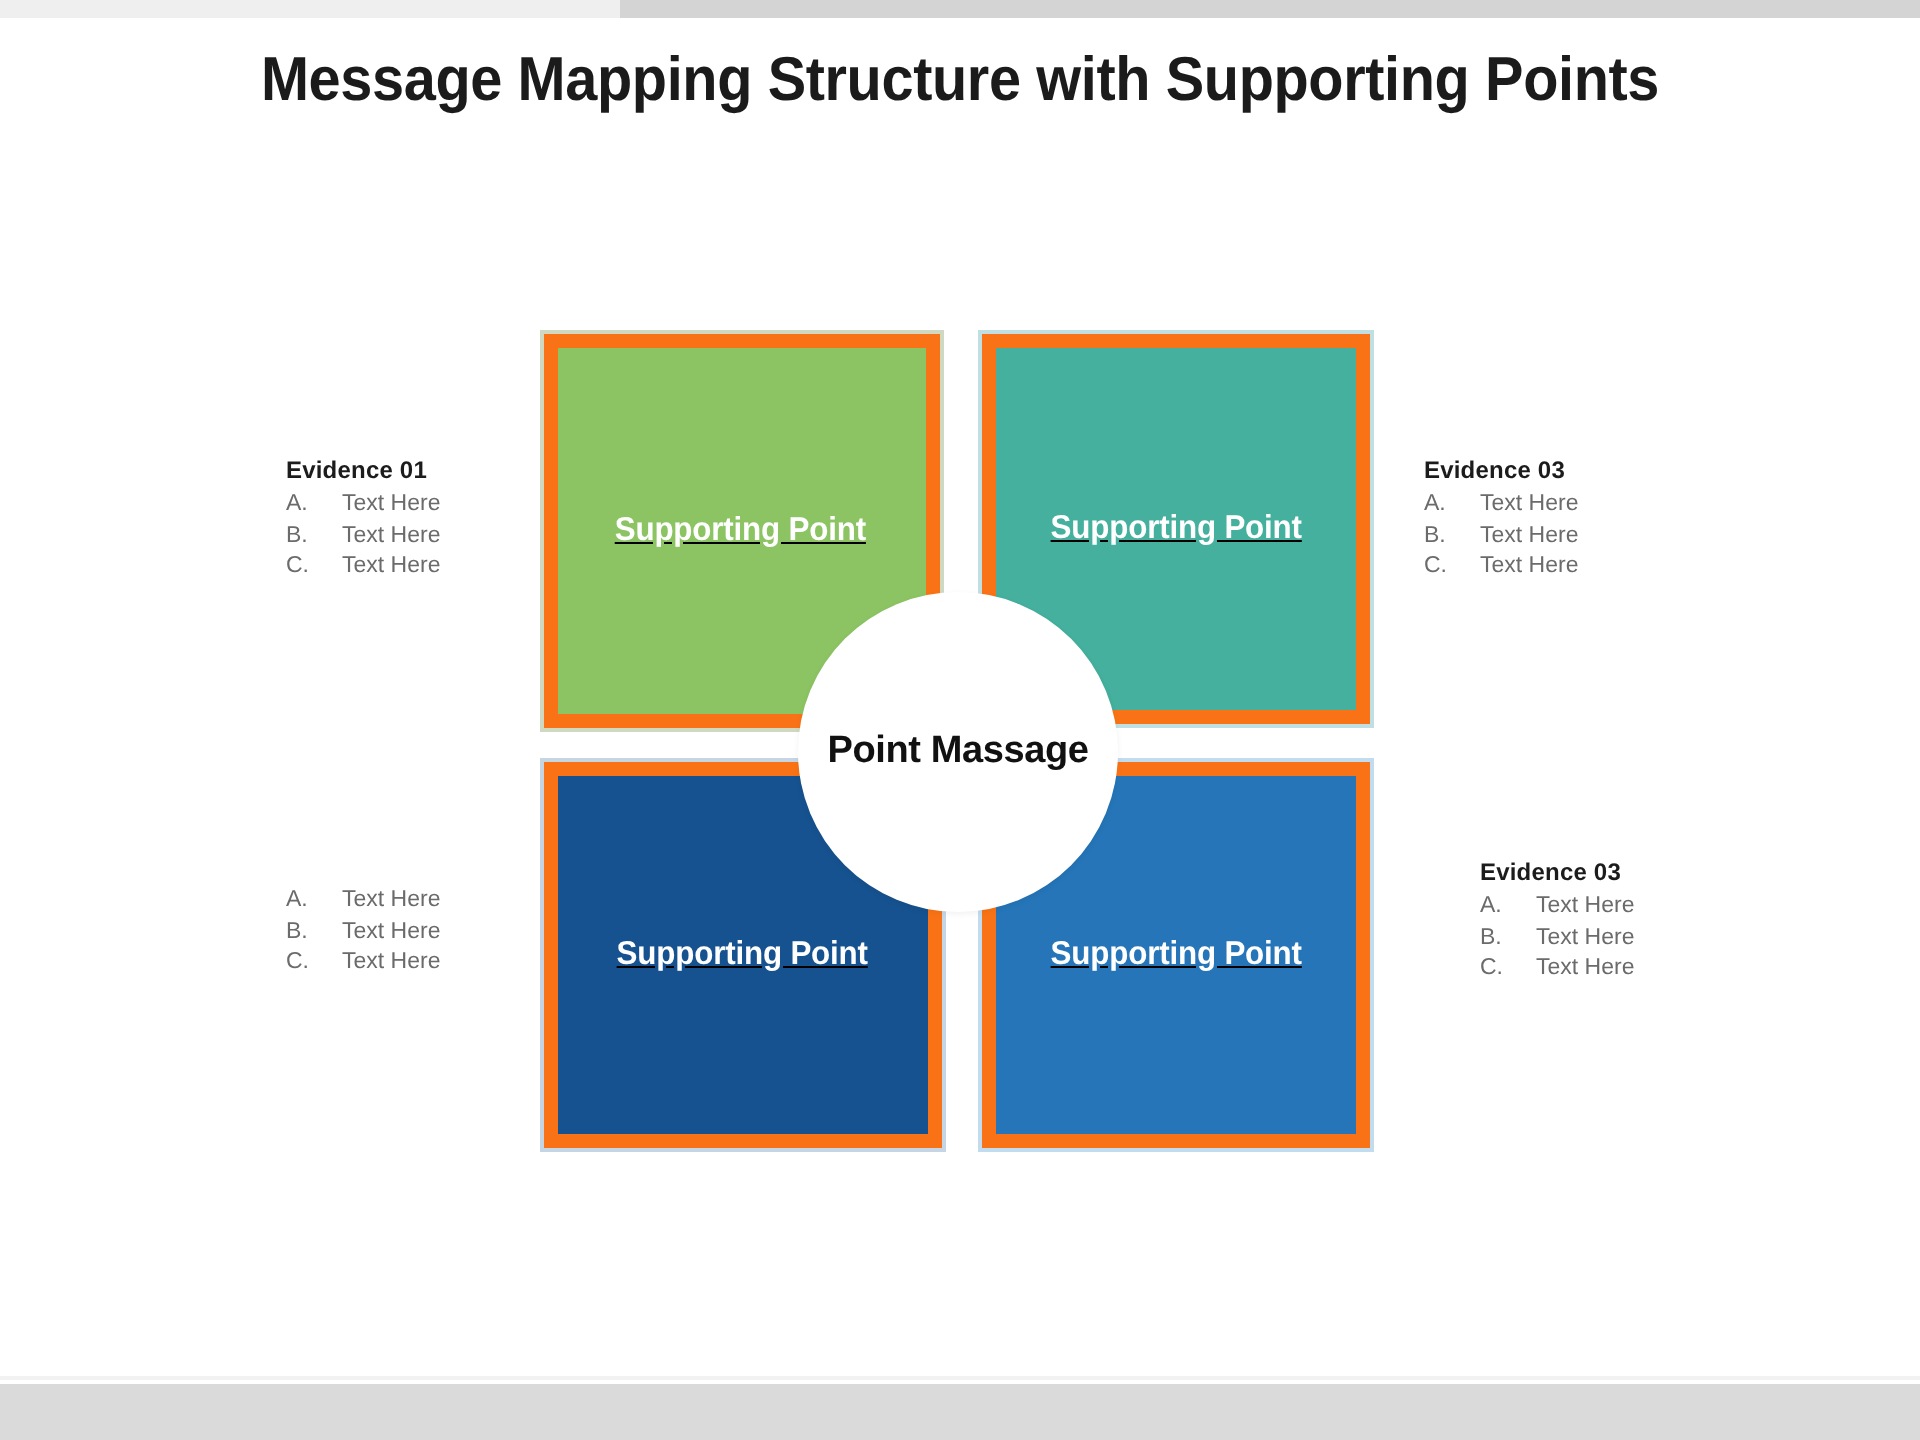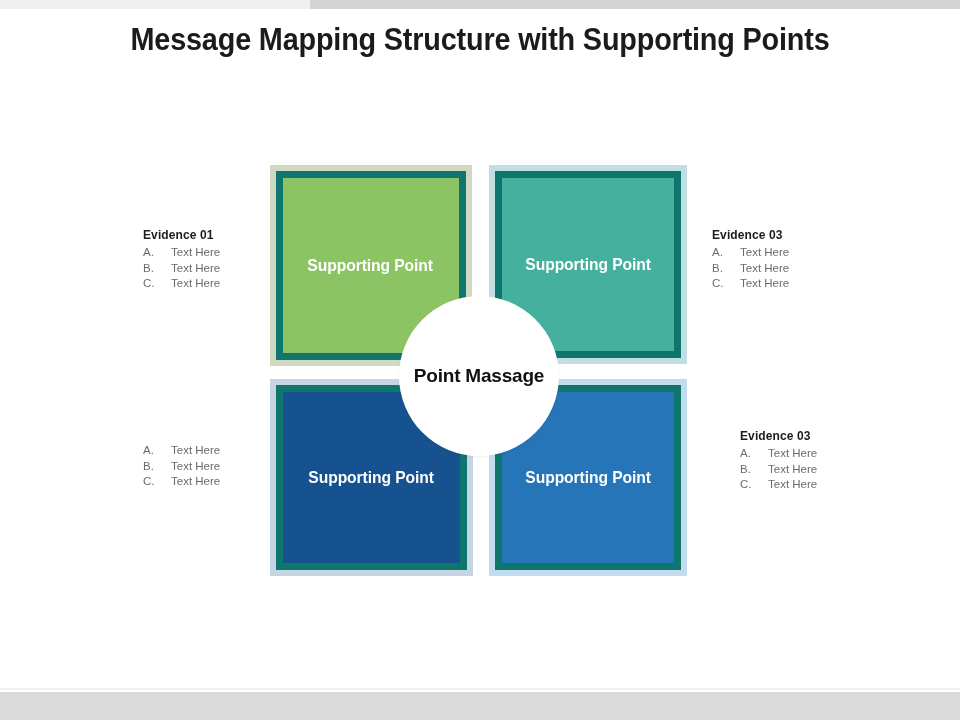--- a/index.html
+++ b/index.html
@@ -71,23 +71,24 @@
     left: 0;
     top: 0;
     width: 960px;
     height: 692px;
   }
 
   
   .quad {
     position: absolute;
     box-sizing: border-box;
-    border: 6px solid #4c1d95;
+    border: 2px solid #4c1d95;
     padding: 7px;
-    background: #0f766e;
+    background: #f97316;
+    text-decoration: underline;
   }
   .quad-fill {
     width: 100%;
     height: 100%;
     display: flex;
     align-items: center;
     justify-content: center;
     box-sizing: border-box;
   }
   .quad-label {

